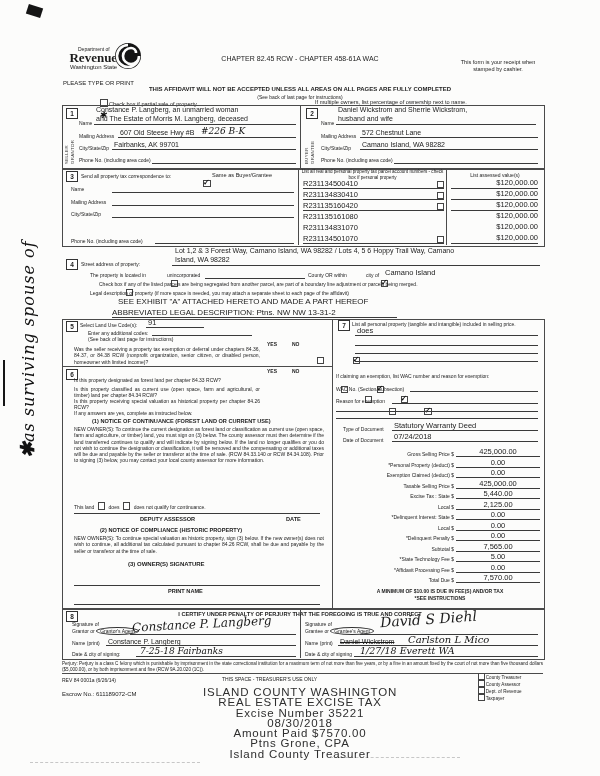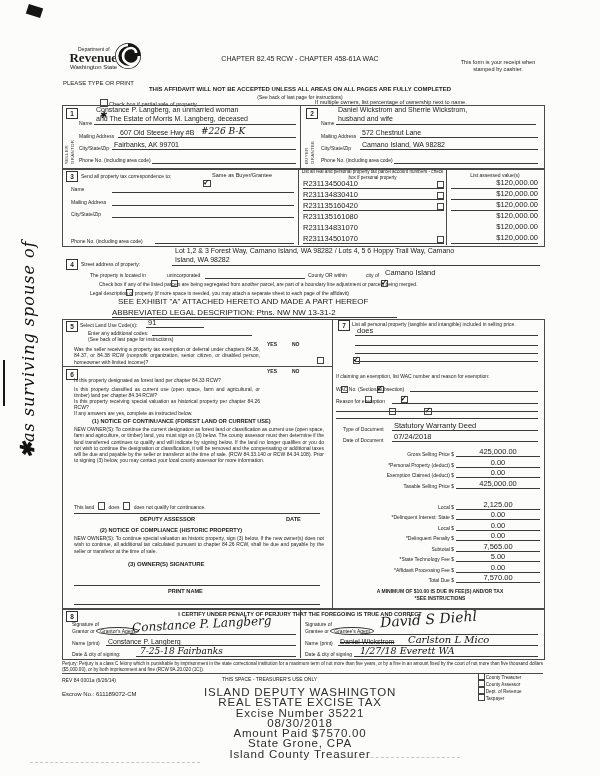--- a/index.html
+++ b/index.html
@@ -289,20 +289,24 @@
       <span class="mv">0.00</span>
     </div>
   <div class="mrow" style="top:468px;">
       <span class="ml">Exemption Claimed (deduct)  $</span>
       <span class="mv">0.00</span>
     </div>
   <div class="mrow" style="top:479px;">
       <span class="ml">Taxable Selling Price  $</span>
       <span class="mv">425,000.00</span>
     </div>
+  <div class="mrow" style="top:489px;">
+      <span class="ml">Excise Tax :  State  $</span>
+      <span class="mv">5,440.00</span>
+    </div>
   <div class="mrow" style="top:500px;">
       <span class="ml">Local  $</span>
       <span class="mv">2,125.00</span>
     </div>
   <div class="mrow" style="top:510px;">
       <span class="ml">*Delinquent Interest:  State  $</span>
       <span class="mv">0.00</span>
     </div>
   <div class="mrow" style="top:521px;">
       <span class="ml">Local  $</span>
@@ -378,26 +382,26 @@
   <div class="abs t45" style="left:478px;top:687px;"><span class="cb" style="width:4.5px;height:4.5px;"></span> <span>Dept. of Revenue</span></div>
   <div class="abs t45" style="left:478px;top:694px;"><span class="cb" style="width:4.5px;height:4.5px;"></span> <span>Taxpayer</span></div>
 
   <div class="abs t6" style="left:62px;top:691px;">
     <span>Escrow No.:</span>
     <span>611189072-CM</span>
   </div>
 
   
   <div class="abs c" style="left:140px;top:687px;width:320px;">
-    <div class="stampline">ISLAND DEPUTY WASHINGTON</div>
+    <div class="stampline">ISLAND COUNTY WASHINGTON</div>
     <div class="stampline">REAL ESTATE EXCISE TAX</div>
     <div class="stampline">Excise Number 35221</div>
     <div class="stampline">08/30/2018</div>
     <div class="stampline">Amount Paid $7570.00</div>
-    <div class="stampline">State Grone, CPA</div>
+    <div class="stampline">Ptns Grone, CPA</div>
     <div class="stampline">Island County Treasurer</div>
   </div>
 
   
   <div class="abs hand" style="left:16px;top:458px;width:330px;transform-origin:0 0;transform:rotate(-90deg);white-space:nowrap;">
     <span style="font-size:19px;font-weight:bold;">✱</span><span style="font-size:16px;letter-spacing:1px;">as surviving spouse of</span>
   </div>
 
 </div>
 

